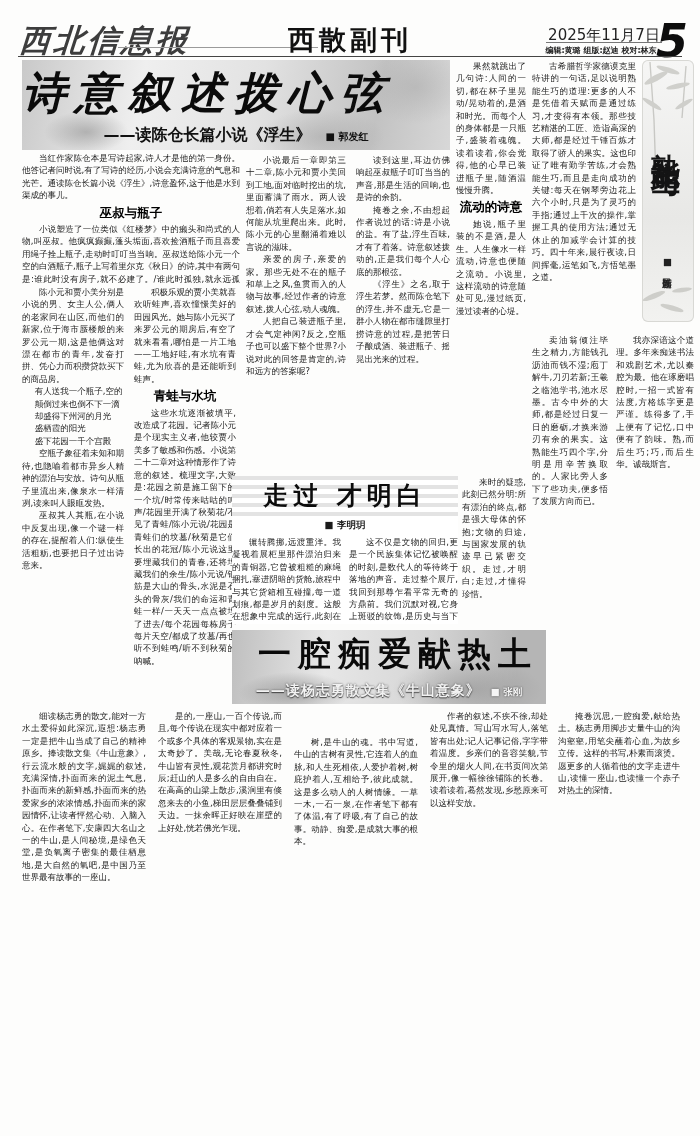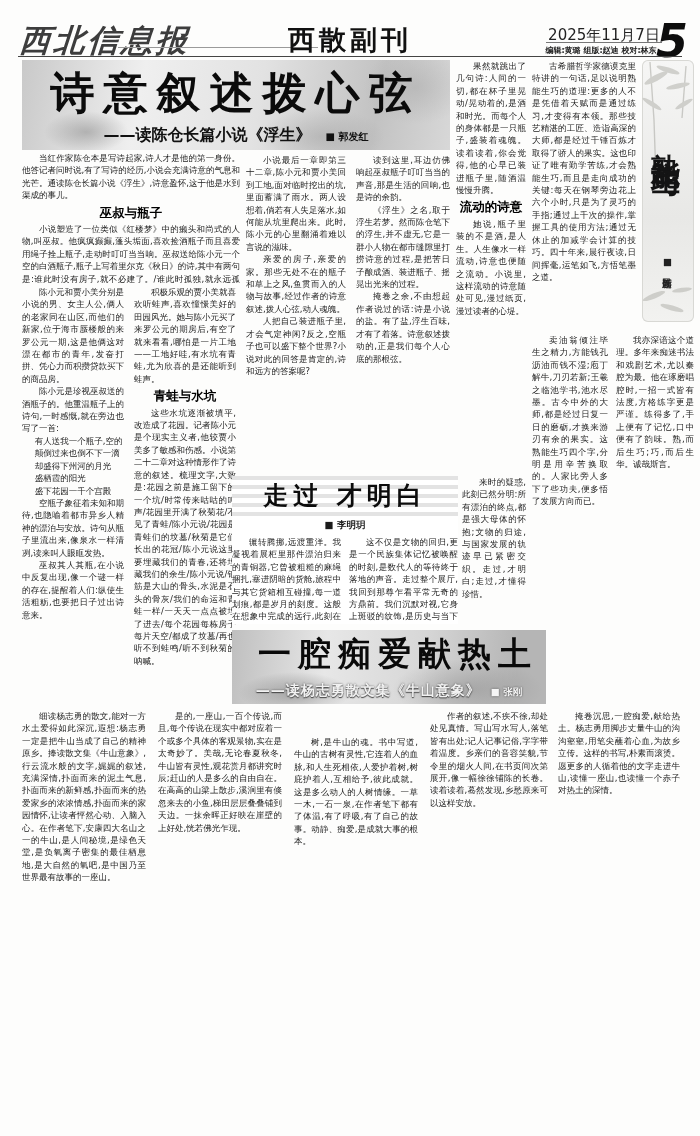--- a/index.html
+++ b/index.html
@@ -23,23 +23,23 @@
   .date-rule{left:546px;top:42px;width:116px;height:1px;background:#777;}
   .credits{left:536px;top:45px;width:130px;font-size:8px;font-weight:bold;color:#222;text-align:center;}
   .pagenum{left:656px;top:14px;width:40px;font-size:46px;font-weight:bold;font-style:italic;color:#0d0d0d;}
   
   .bannerA{left:22px;top:60px;width:428px;height:90px;
     background:
       radial-gradient(60px 30px at 15% 80%, rgba(120,120,120,.45), transparent 70%),
       radial-gradient(90px 40px at 70% 85%, rgba(140,140,140,.35), transparent 70%),
       radial-gradient(70px 50px at 92% 30%, rgba(160,160,160,.4), transparent 75%),
       linear-gradient(100deg,#c9c9c9,#efefef 28%,#e2e2e2 55%,#c2c2c2 82%,#d8d8d8);}
-  .titleA{position:absolute;left:0;top:4px;width:100%;text-align:center;
+  .titleA{position:absolute;left:0;top:4px;width:100%;text-align:left;
     font-size:44px;font-weight:bold;letter-spacing:9px;color:#0b0b0b;
-    font-family:"DejaVu Serif","Liberation Serif",serif;}
+    font-family:"DejaVu Serif","Liberation Serif",serif;font-style:italic;}
   .subA{position:absolute;left:0;bottom:4px;width:100%;text-align:center;}
   .subA .sub{font-size:16px;font-weight:bold;color:#111;}
   .subA .auth{font-size:10px;font-weight:bold;color:#111;margin-left:14px;}
   
   .col{overflow:hidden;font-size:8.5px;line-height:12.4px;color:#1c1c1c;text-align:justify;}
   .col p{margin:0;text-indent:2em;}
   .pline{text-indent:1.5em;margin:0;}
   .subhead{text-align:center;font-weight:bold;font-size:12.5px;margin:5px 0 4px 0;color:#000;}
   .wideintro{left:22px;top:152px;width:218px;height:132px;}
   .colA1{left:22px;top:286px;width:102px;height:406px;}
@@ -115,21 +115,20 @@
     </div>
   <div class="subhead">巫叔与瓶子</div>
   <div>
       <p>小说塑造了一位类似《红楼梦》中的癞头和尚式的人物,叫巫叔。他疯疯癫癫,蓬头垢面,喜欢捡酒瓶子而且喜爱用绳子拴上瓶子,走动时叮叮当当响。巫叔送给陈小元一个空的白酒瓶子,瓶子上写着里尔克《秋日》的诗,其中有两句是:谁此时没有房子,就不必建了。/谁此时孤独,就永远孤独。之后,巫叔又把一个空酒瓶子送给了贾小美,瓶子上有他写的两句诗:你说要有光,/世界里就有了光……</p>
     </div>
 </div>
 
 <div class="abs col colA1">
   <div>
       <p>陈小元和贾小美分别是小说的男、女主人公,俩人的老家同在山区,而他们的新家,位于海市蜃楼般的来罗公元一期,这是他俩这对漂在都市的青年,发奋打拼、凭心力而积攒贷款买下的商品房。</p>
-      <p>陈小元是珍视巫叔送的酒瓶子的。他重温瓶子上的诗句,一时感慨,就在旁边也写了一首:</p>
     </div>
   <div class="poem">
       <div class="pline">有人送我一个瓶子,空的</div>
       <div class="pline">颠倒过来也倒不下一滴</div>
       <div class="pline">却盛得下州河的月光</div>
       <div class="pline">盛栖霞的阳光</div>
       <div class="pline">盛下花园一千个宫殿</div>
     </div>
   <div>
       <p>空瓶子象征着未知和期待,也隐喻着都市异乡人精神的漂泊与安放。诗句从瓶子里流出来,像泉水一样清冽,读来叫人眼眶发热。</p>
@@ -151,22 +150,22 @@
   <div>
       <p>小说最后一章即第三十二章,陈小元和贾小美回到工地,面对临时挖出的坑,里面蓄满了雨水。两人设想着,倘若有人失足落水,如何能从坑里爬出来。此时,陈小元的心里翻涌着难以言说的滋味。</p>
       <p>亲爱的房子,亲爱的家。那些无处不在的瓶子和草上之风,鱼贯而入的人物与故事,经过作者的诗意叙述,拨人心弦,动人魂魄。</p>
       <p>人把自己装进瓶子里,才会气定神闲?反之,空瓶子也可以盛下整个世界?小说对此的回答是肯定的,诗和远方的答案呢?</p>
     </div>
 </div>
 
 <div class="abs col colA4">
   <div>
       <p>读到这里,耳边仿佛响起巫叔瓶子叮叮当当的声音,那是生活的回响,也是诗的余韵。</p>
+      <p>掩卷之余,不由想起作者说过的话:诗是小说的盐。有了盐,浮生百味,才有了着落。诗意叙述拨动的,正是我们每个人心底的那根弦。</p>
       <p>《浮生》之名,取于浮生若梦。然而陈仓笔下的浮生,并不虚无,它是一群小人物在都市缝隙里打捞诗意的过程,是把苦日子酿成酒、装进瓶子、摇晃出光来的过程。</p>
-      <p>掩卷之余,不由想起作者说过的话:诗是小说的盐。有了盐,浮生百味,才有了着落。诗意叙述拨动的,正是我们每个人心底的那根弦。</p>
     </div>
 </div>
 
 <div class="abs col colA5">
   <div>
       <p>果然就跳出了几句诗:人间的一切,都在杯子里晃动/晃动着的,是酒和时光。而每个人的身体都是一只瓶子,盛装着魂魄。读着读着,你会觉得,他的心早已装进瓶子里,随酒温慢慢升腾。</p>
     </div>
   <div class="subhead">流动的诗意</div>
   <div>
       <p>她说,瓶子里装的不是酒,是人生。人生像水一样流动,诗意也便随之流动。小说里,这样流动的诗意随处可见,漫过纸页,漫过读者的心堤。</p>

